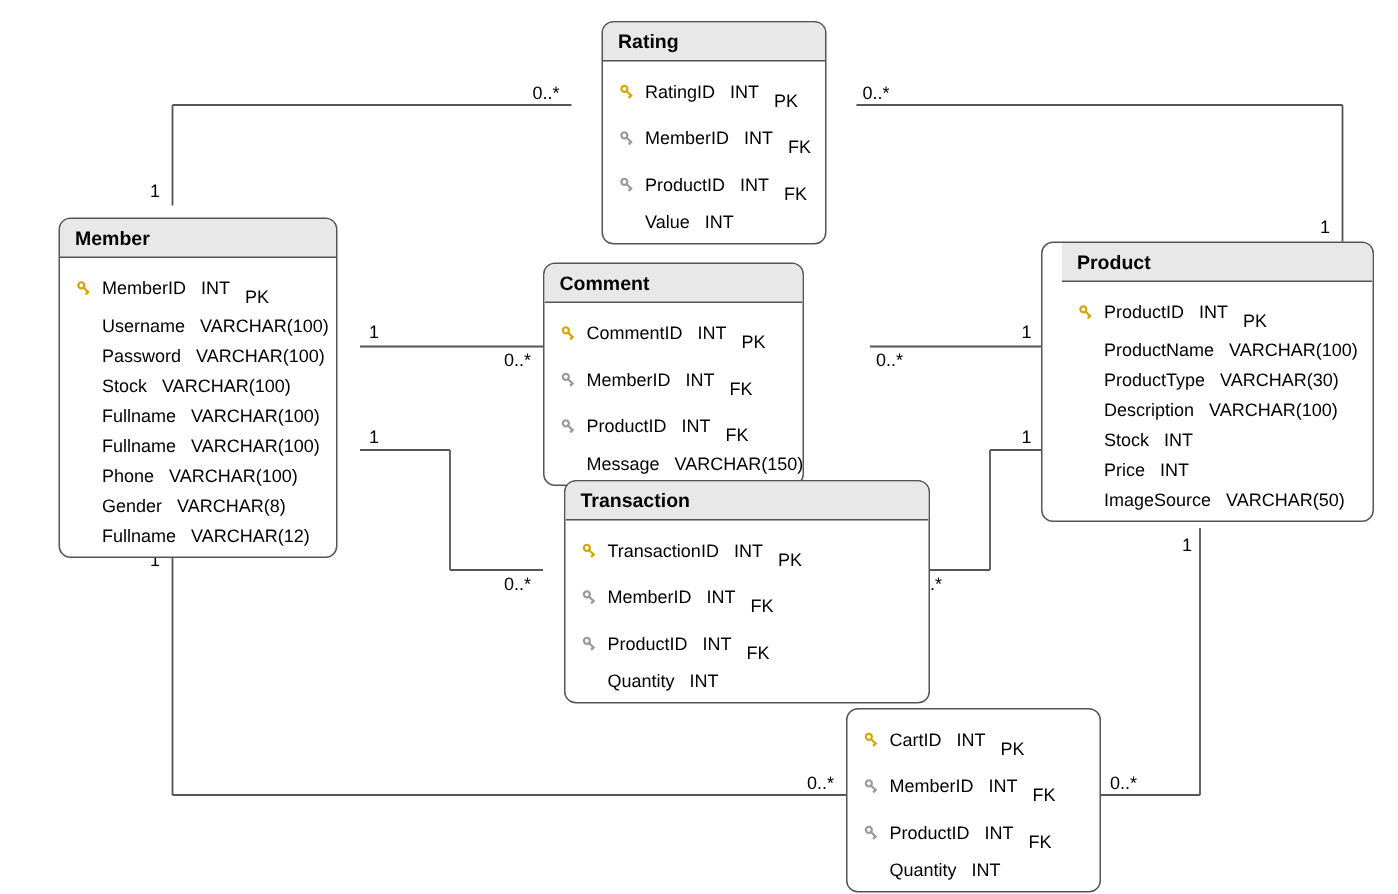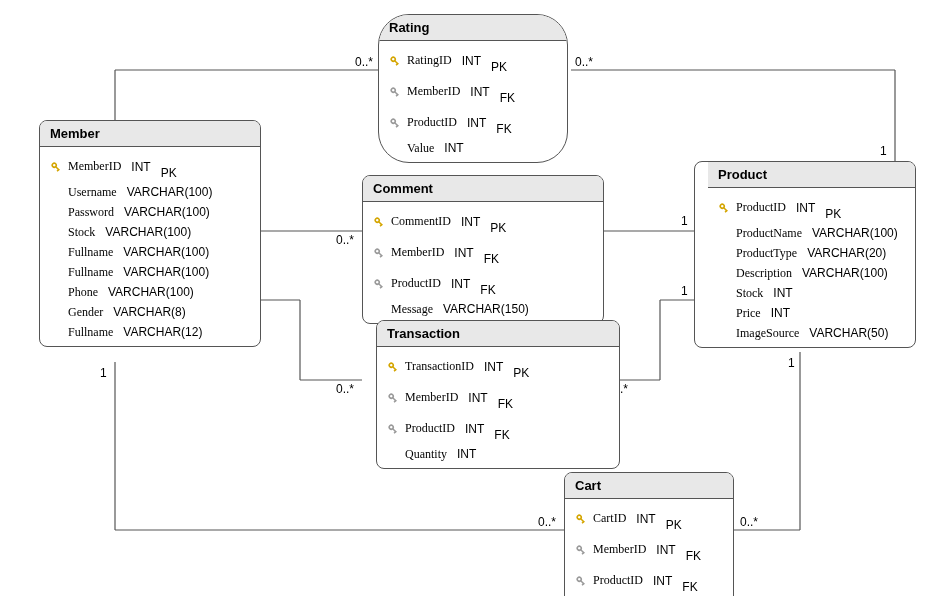--- a/index.html
+++ b/index.html
@@ -41,21 +41,20 @@
     width: 16px;
     flex-shrink: 0;
     display: flex;
     align-items: center;
     justify-content: center;
   }
   .attr-name {
     margin-left: 4px;
     margin-right: 10px;
     white-space: nowrap;
-    font-family: Liberation Serif, serif;
   }
   .attr-type {
     margin-right: 10px;
     white-space: nowrap;
   }
   .attr-constraint {
     white-space: nowrap;
     margin-top: 13px;
   }
   svg.key-icon { width: 12px; height: 12px; }
@@ -121,21 +120,21 @@
 <div class="edge-label" style="left:246px; top:284px;">1</div>
 <div class="edge-label" style="left:336px; top:382px;">0..*</div>
 <div class="edge-label" style="left:610px; top:382px;">0..*</div>
 <div class="edge-label" style="left:681px; top:284px;">1</div>
 
 <div class="edge-label" style="left:100px; top:366px;">1</div>
 <div class="edge-label" style="left:538px; top:515px;">0..*</div>
 <div class="edge-label" style="left:740px; top:515px;">0..*</div>
 <div class="edge-label" style="left:788px; top:356px;">1</div>
 
-<div class="entity" style="left:39px; top:120px; width:222px;">
+<div class="entity" style="left:39px; top:145px; width:186px;">
   <div class="entity-header">Member</div>
   <div class="entity-body">
       <div class="attr-row">
         <span class="key-col">
           <svg class="key-icon" viewBox="0 0 24 24">
             <g transform="rotate(45 12 12)">
               <circle cx="7" cy="12" r="4" fill="none" stroke="#d4a500" stroke-width="3"></circle>
               <rect x="10" y="10.5" width="11" height="3" fill="#d4a500"></rect>
               <rect x="18" y="10.5" width="3" height="6" fill="#d4a500"></rect>
             </g>
@@ -181,21 +180,21 @@
         <span class="attr-type">VARCHAR(8)</span>
       </div>
       <div class="attr-row">
         <span class="key-col"></span>
         <span class="attr-name">Fullname</span>
         <span class="attr-type">VARCHAR(12)</span>
       </div>
     </div>
 </div>
 
-<div class="entity" style="left:378px; top:14px; width:190px;border-radius:31px;">
+<div class="entity" style="left:401px; top:14px; width:150px;">
   <div class="entity-header">Rating</div>
   <div class="entity-body">
       <div class="attr-row">
         <span class="key-col">
           <svg class="key-icon" viewBox="0 0 24 24">
             <g transform="rotate(45 12 12)">
               <circle cx="7" cy="12" r="4" fill="none" stroke="#d4a500" stroke-width="3"></circle>
               <rect x="10" y="10.5" width="11" height="3" fill="#d4a500"></rect>
               <rect x="18" y="10.5" width="3" height="6" fill="#d4a500"></rect>
             </g>
@@ -234,21 +233,21 @@
         <span class="attr-constraint">FK</span>
       </div>
       <div class="attr-row">
         <span class="key-col"></span>
         <span class="attr-name">Value</span>
         <span class="attr-type">INT</span>
       </div>
     </div>
 </div>
 
-<div class="entity" style="left:362px; top:175px; width:242px;">
+<div class="entity" style="left:362px; top:175px; width:174px;">
   <div class="entity-header">Comment</div>
   <div class="entity-body">
       <div class="attr-row">
         <span class="key-col">
           <svg class="key-icon" viewBox="0 0 24 24">
             <g transform="rotate(45 12 12)">
               <circle cx="7" cy="12" r="4" fill="none" stroke="#d4a500" stroke-width="3"></circle>
               <rect x="10" y="10.5" width="11" height="3" fill="#d4a500"></rect>
               <rect x="18" y="10.5" width="3" height="6" fill="#d4a500"></rect>
             </g>
@@ -365,21 +364,21 @@
         <span class="attr-constraint">PK</span>
       </div>
       <div class="attr-row">
         <span class="key-col"></span>
         <span class="attr-name">ProductName</span>
         <span class="attr-type">VARCHAR(100)</span>
       </div>
       <div class="attr-row">
         <span class="key-col"></span>
         <span class="attr-name">ProductType</span>
-        <span class="attr-type">VARCHAR(20)</span>
+        <span class="attr-type">VARCHAR(30)</span>
       </div>
       <div class="attr-row">
         <span class="key-col"></span>
         <span class="attr-name">Description</span>
         <span class="attr-type">VARCHAR(100)</span>
       </div>
       <div class="attr-row">
         <span class="key-col"></span>
         <span class="attr-name">Stock</span>
         <span class="attr-type">INT</span>
@@ -391,21 +390,20 @@
       </div>
       <div class="attr-row">
         <span class="key-col"></span>
         <span class="attr-name">ImageSource</span>
         <span class="attr-type">VARCHAR(50)</span>
       </div>
     </div>
 </div>
 
 <div class="entity" style="left:564px; top:472px; width:170px;">
-  <div class="entity-header">Cart</div>
   <div class="entity-body">
       <div class="attr-row">
         <span class="key-col">
           <svg class="key-icon" viewBox="0 0 24 24">
             <g transform="rotate(45 12 12)">
               <circle cx="7" cy="12" r="4" fill="none" stroke="#d4a500" stroke-width="3"></circle>
               <rect x="10" y="10.5" width="11" height="3" fill="#d4a500"></rect>
               <rect x="18" y="10.5" width="3" height="6" fill="#d4a500"></rect>
             </g>
           </svg>

